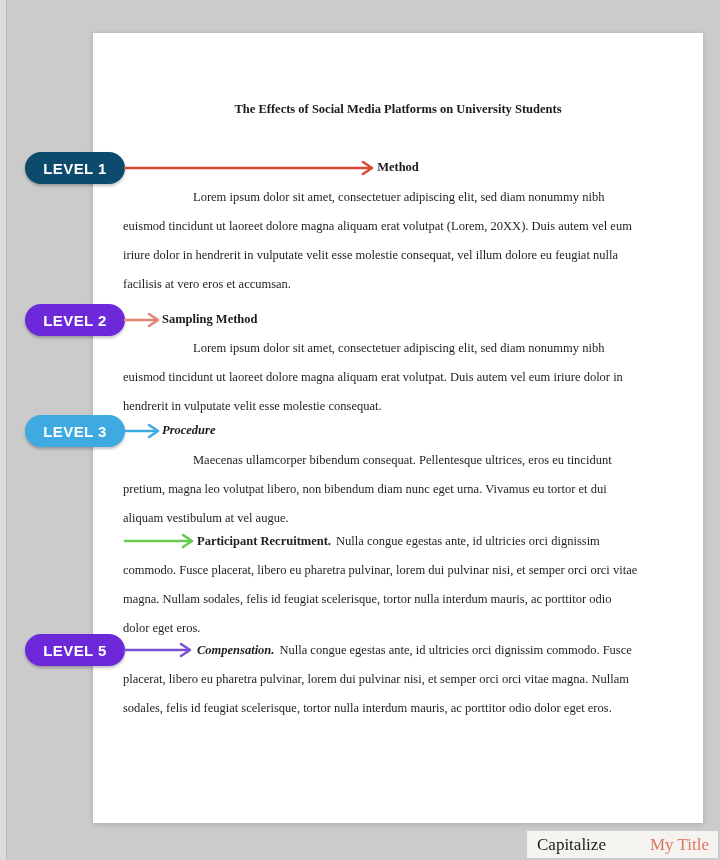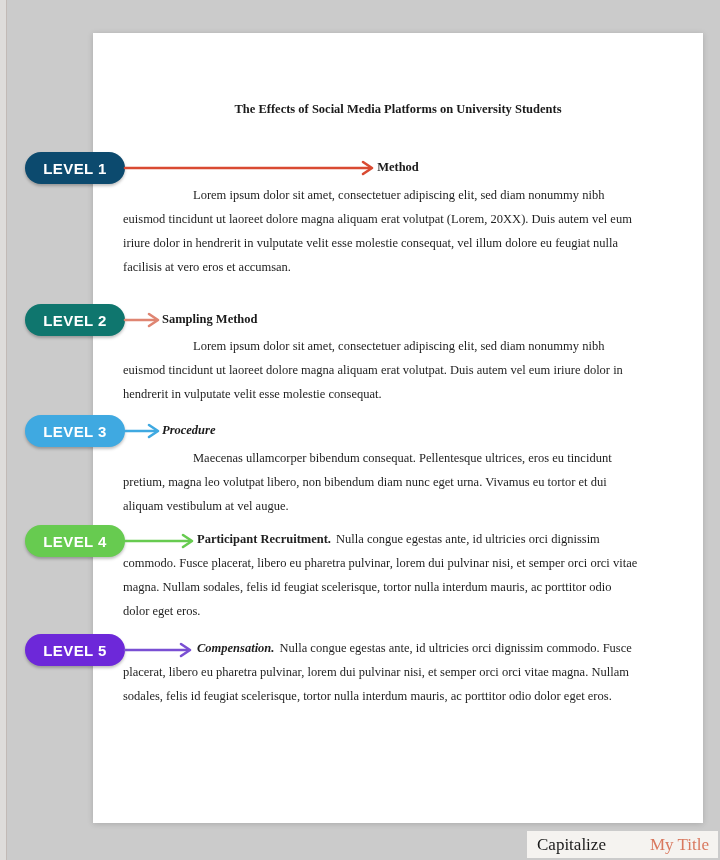--- a/index.html
+++ b/index.html
@@ -49,21 +49,21 @@
     color: #1b1b1b;
   }
   .h2 { top: 279px; }
   .h3 { top: 390px; font-style: italic; }
   .para {
     position: absolute;
     left: 30px;
     width: 515px;
     margin: 0;
     font-size: 12.5px;
-    line-height: 24px;
+    line-height: 29px;
     color: #1e1e1e;
     text-align: left;
   }
   .p1 { top: 150px; text-indent: 70px; }
   .p2 { top: 301px; text-indent: 70px; }
   .p3 { top: 413px; text-indent: 70px; }
   .p4 { top: 494px; text-indent: 74px; }
   .p5 { top: 603px; text-indent: 74px; }
   .runin { font-weight: bold; margin-right: 5px; }
   .runin.italic { font-style: italic; }
@@ -135,37 +135,36 @@
   </div>
 
   <div class="badge badge-1" style="background: #0c4a6e;">LEVEL 1</div>
   <div class="arrow arrow-1" style="color: rgb(217, 74, 50);">
     <svg width="252" height="20" viewBox="0 0 252 20">
       <line x1="2" y1="10" x2="247" y2="10" stroke="currentColor" stroke-width="2.6" stroke-linecap="round"></line>
       <polyline points="240,4 249,10 240,16" fill="none" stroke="currentColor" stroke-width="2.6" stroke-linecap="round" stroke-linejoin="round"></polyline>
     </svg>
   </div>
 
-  <div class="badge badge-2" style="background: #0f766e;">LEVEL 2</div>
+  <div class="badge badge-2" style="background: #6d28d9;">LEVEL 2</div>
   <div class="arrow arrow-2" style="color: rgb(223, 133, 114);">
     <svg width="38" height="20" viewBox="0 0 38 20">
       <line x1="2" y1="10" x2="33" y2="10" stroke="currentColor" stroke-width="2.6" stroke-linecap="round"></line>
       <polyline points="26,4 35,10 26,16" fill="none" stroke="currentColor" stroke-width="2.6" stroke-linecap="round" stroke-linejoin="round"></polyline>
     </svg>
   </div>
 
   <div class="badge badge-3" style="background: rgb(63, 169, 225);">LEVEL 3</div>
   <div class="arrow arrow-3" style="color: rgb(63, 169, 225);">
     <svg width="38" height="20" viewBox="0 0 38 20">
       <line x1="2" y1="10" x2="33" y2="10" stroke="currentColor" stroke-width="2.6" stroke-linecap="round"></line>
       <polyline points="26,4 35,10 26,16" fill="none" stroke="currentColor" stroke-width="2.6" stroke-linecap="round" stroke-linejoin="round"></polyline>
     </svg>
   </div>
 
-  <div class="badge badge-4" style="background: rgb(103, 203, 80);">LEVEL 4</div>
   <div class="arrow arrow-4" style="color: rgb(103, 203, 80);">
     <svg width="72" height="20" viewBox="0 0 72 20">
       <line x1="2" y1="10" x2="67" y2="10" stroke="currentColor" stroke-width="2.6" stroke-linecap="round"></line>
       <polyline points="60,4 69,10 60,16" fill="none" stroke="currentColor" stroke-width="2.6" stroke-linecap="round" stroke-linejoin="round"></polyline>
     </svg>
   </div>
 
   <div class="badge badge-5" style="background: #6d28d9;">LEVEL 5</div>
   <div class="arrow arrow-5" style="color: rgb(122, 79, 211);">
     <svg width="70" height="20" viewBox="0 0 70 20">

